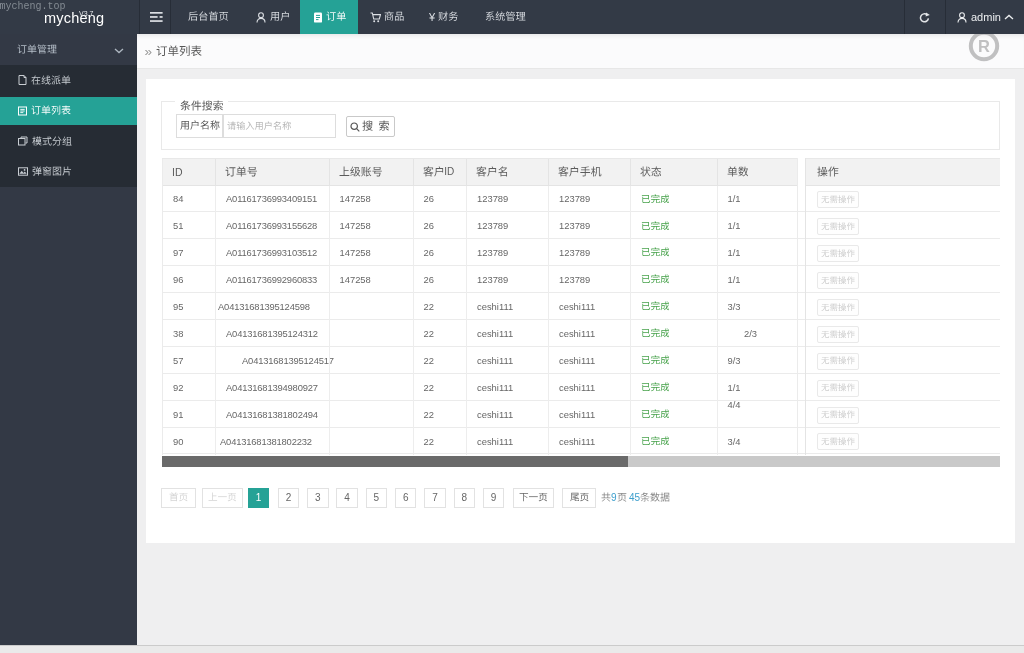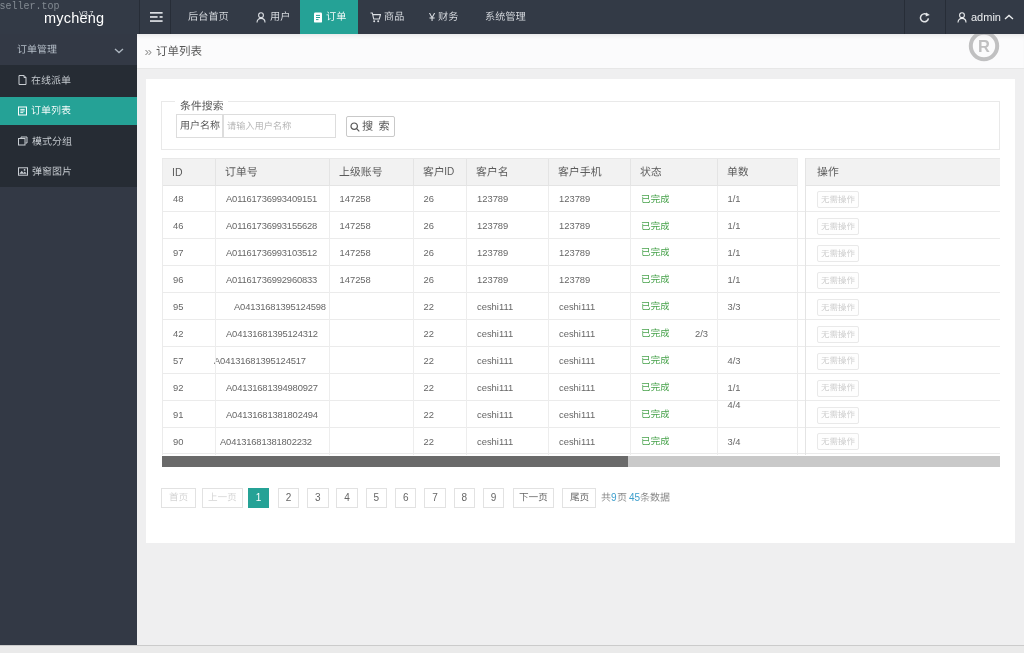--- a/index.html
+++ b/index.html
@@ -97,21 +97,21 @@
         <use href="#u8868" x="3000"></use>
       </svg>
     </div>
     <div class="abs" style="left:0;top:0;width:1024px;height:34px;background:#333a46"></div>
     <div class="sep" style="left:139px"></div>
     <div class="sep" style="left:170px"></div>
     <div class="sep" style="left:904px"></div>
     <div class="sep" style="left:945px"></div>
     <div class="abs" style="left:44px;top:10px;color:#fff;font-size:14.5px;letter-spacing:0.2px">mycheng</div>
     <div class="abs" style="left:79px;top:10px;color:#e8eaed;font-size:7px">V3.7</div>
-    <div class="abs" style="left:-0.5px;top:1px;font-family:'Liberation Mono',monospace;font-size:10px;color:#848b93">seller.top</div>
+    <div class="abs" style="left:-0.5px;top:1px;font-family:'Liberation Mono',monospace;font-size:10px;color:#848b93">mycheng.top</div>
     <div class="nav" style="left:150px;color:#dcdfe4">
       <svg style="width:13px;height:12px;" viewBox="0 0 13 12">
         <rect x="0" y="1" width="12.6" height="1.7" fill="currentColor"></rect>
         <rect x="0" y="5.1" width="7.6" height="1.7" fill="currentColor"></rect>
         <rect x="9.6" y="5.1" width="3" height="1.7" fill="currentColor"></rect>
         <rect x="0" y="9.2" width="12.6" height="1.7" fill="currentColor"></rect>
       </svg>
     </div>
     <div class="nav" style="left:188px">
       <svg class="ck" style="width:40.8px;height:10.2px;margin-top:-1px" viewBox="0 0 4000 1000" preserveAspectRatio="xMinYMin meet">
@@ -359,21 +359,21 @@
           <use href="#u6570" x="1000"></use>
         </svg>
       </div>
       <div class="ht" style="left:655px">
         <svg class="ck" style="width:21.8px;height:10.9px;margin-top:-1px" viewBox="0 0 2000 1000" preserveAspectRatio="xMinYMin meet">
           <use href="#u64CD" x="0"></use>
           <use href="#u4F5C" x="1000"></use>
         </svg>
       </div>
       <div style="position:absolute;left:0;top:27.5px;width:838px;height:26.9px;border-bottom:1px solid #ebebeb;box-sizing:border-box"></div>
-      <div class="bt" style="left:11.0px;top:27.5px">48</div>
+      <div class="bt" style="left:11.0px;top:27.5px">84</div>
       <div class="bt od" style="left:64.0px;top:27.5px">A01161736993409151</div>
       <div class="bt" style="left:177.5px;top:27.5px">147258</div>
       <div class="bt" style="left:261.5px;top:27.5px">26</div>
       <div class="bt" style="left:315.0px;top:27.5px">123789</div>
       <div class="bt" style="left:397.0px;top:27.5px">123789</div>
       <div class="bt" style="left:478.5px;top:27.5px;color:#43a047">
         <svg class="ck" style="width:28.8px;height:9.6px;margin-top:-1px" viewBox="0 0 3000 1000" preserveAspectRatio="xMinYMin meet">
           <use href="#u5DF2" x="0"></use>
           <use href="#u5B8C" x="1000"></use>
           <use href="#u6210" x="2000"></use>
@@ -382,21 +382,21 @@
       <div class="bt" style="left:565.5px;top:27.5px">1/1</div>
       <div class="opbtn" style="left:655px;top:33.3px">
         <svg class="ck" style="width:34.0px;height:8.5px;margin-top:-1px" viewBox="0 0 4000 1000" preserveAspectRatio="xMinYMin meet">
           <use href="#u65E0" x="0"></use>
           <use href="#u9700" x="1000"></use>
           <use href="#u64CD" x="2000"></use>
           <use href="#u4F5C" x="3000"></use>
         </svg>
       </div>
       <div style="position:absolute;left:0;top:54.4px;width:838px;height:26.9px;border-bottom:1px solid #ebebeb;box-sizing:border-box"></div>
-      <div class="bt" style="left:11.0px;top:54.4px">46</div>
+      <div class="bt" style="left:11.0px;top:54.4px">51</div>
       <div class="bt od" style="left:64.0px;top:54.4px">A01161736993155628</div>
       <div class="bt" style="left:177.5px;top:54.4px">147258</div>
       <div class="bt" style="left:261.5px;top:54.4px">26</div>
       <div class="bt" style="left:315.0px;top:54.4px">123789</div>
       <div class="bt" style="left:397.0px;top:54.4px">123789</div>
       <div class="bt" style="left:478.5px;top:54.4px;color:#43a047">
         <svg class="ck" style="width:28.8px;height:9.6px;margin-top:-1px" viewBox="0 0 3000 1000" preserveAspectRatio="xMinYMin meet">
           <use href="#u5DF2" x="0"></use>
           <use href="#u5B8C" x="1000"></use>
           <use href="#u6210" x="2000"></use>
@@ -452,21 +452,21 @@
       <div class="opbtn" style="left:655px;top:114.0px">
         <svg class="ck" style="width:34.0px;height:8.5px;margin-top:-1px" viewBox="0 0 4000 1000" preserveAspectRatio="xMinYMin meet">
           <use href="#u65E0" x="0"></use>
           <use href="#u9700" x="1000"></use>
           <use href="#u64CD" x="2000"></use>
           <use href="#u4F5C" x="3000"></use>
         </svg>
       </div>
       <div style="position:absolute;left:0;top:135.1px;width:838px;height:26.9px;border-bottom:1px solid #ebebeb;box-sizing:border-box"></div>
       <div class="bt" style="left:11.0px;top:135.1px">95</div>
-      <div class="bt od" style="left:72px;top:135.1px">A04131681395124598</div>
+      <div class="bt od" style="left:56px;top:135.1px">A04131681395124598</div>
       <div class="bt" style="left:177.5px;top:135.1px"></div>
       <div class="bt" style="left:261.5px;top:135.1px">22</div>
       <div class="bt" style="left:315.0px;top:135.1px">ceshi111</div>
       <div class="bt" style="left:397.0px;top:135.1px">ceshi111</div>
       <div class="bt" style="left:478.5px;top:135.1px;color:#43a047">
         <svg class="ck" style="width:28.8px;height:9.6px;margin-top:-1px" viewBox="0 0 3000 1000" preserveAspectRatio="xMinYMin meet">
           <use href="#u5DF2" x="0"></use>
           <use href="#u5B8C" x="1000"></use>
           <use href="#u6210" x="2000"></use>
         </svg>
@@ -474,57 +474,57 @@
       <div class="bt" style="left:565.5px;top:135.1px">3/3</div>
       <div class="opbtn" style="left:655px;top:140.9px">
         <svg class="ck" style="width:34.0px;height:8.5px;margin-top:-1px" viewBox="0 0 4000 1000" preserveAspectRatio="xMinYMin meet">
           <use href="#u65E0" x="0"></use>
           <use href="#u9700" x="1000"></use>
           <use href="#u64CD" x="2000"></use>
           <use href="#u4F5C" x="3000"></use>
         </svg>
       </div>
       <div style="position:absolute;left:0;top:162.0px;width:838px;height:26.9px;border-bottom:1px solid #ebebeb;box-sizing:border-box"></div>
-      <div class="bt" style="left:11.0px;top:162.0px">42</div>
+      <div class="bt" style="left:11.0px;top:162.0px">38</div>
       <div class="bt od" style="left:64.0px;top:162.0px">A04131681395124312</div>
       <div class="bt" style="left:177.5px;top:162.0px"></div>
       <div class="bt" style="left:261.5px;top:162.0px">22</div>
       <div class="bt" style="left:315.0px;top:162.0px">ceshi111</div>
       <div class="bt" style="left:397.0px;top:162.0px">ceshi111</div>
       <div class="bt" style="left:478.5px;top:162.0px;color:#43a047">
         <svg class="ck" style="width:28.8px;height:9.6px;margin-top:-1px" viewBox="0 0 3000 1000" preserveAspectRatio="xMinYMin meet">
           <use href="#u5DF2" x="0"></use>
           <use href="#u5B8C" x="1000"></use>
           <use href="#u6210" x="2000"></use>
         </svg>
       </div>
-      <div class="bt" style="left:533px;top:162.0px">2/3</div>
+      <div class="bt" style="left:582px;top:162.0px">2/3</div>
       <div class="opbtn" style="left:655px;top:167.8px">
         <svg class="ck" style="width:34.0px;height:8.5px;margin-top:-1px" viewBox="0 0 4000 1000" preserveAspectRatio="xMinYMin meet">
           <use href="#u65E0" x="0"></use>
           <use href="#u9700" x="1000"></use>
           <use href="#u64CD" x="2000"></use>
           <use href="#u4F5C" x="3000"></use>
         </svg>
       </div>
       <div style="position:absolute;left:0;top:188.9px;width:838px;height:26.9px;border-bottom:1px solid #ebebeb;box-sizing:border-box"></div>
       <div class="bt" style="left:11.0px;top:188.9px">57</div>
-      <div class="bt od" style="left:52px;top:188.9px">A04131681395124517</div>
+      <div class="bt od" style="left:80px;top:188.9px">A04131681395124517</div>
       <div class="bt" style="left:177.5px;top:188.9px"></div>
       <div class="bt" style="left:261.5px;top:188.9px">22</div>
       <div class="bt" style="left:315.0px;top:188.9px">ceshi111</div>
       <div class="bt" style="left:397.0px;top:188.9px">ceshi111</div>
       <div class="bt" style="left:478.5px;top:188.9px;color:#43a047">
         <svg class="ck" style="width:28.8px;height:9.6px;margin-top:-1px" viewBox="0 0 3000 1000" preserveAspectRatio="xMinYMin meet">
           <use href="#u5DF2" x="0"></use>
           <use href="#u5B8C" x="1000"></use>
           <use href="#u6210" x="2000"></use>
         </svg>
       </div>
-      <div class="bt" style="left:565.5px;top:188.9px">4/3</div>
+      <div class="bt" style="left:565.5px;top:188.9px">9/3</div>
       <div class="opbtn" style="left:655px;top:194.7px">
         <svg class="ck" style="width:34.0px;height:8.5px;margin-top:-1px" viewBox="0 0 4000 1000" preserveAspectRatio="xMinYMin meet">
           <use href="#u65E0" x="0"></use>
           <use href="#u9700" x="1000"></use>
           <use href="#u64CD" x="2000"></use>
           <use href="#u4F5C" x="3000"></use>
         </svg>
       </div>
       <div style="position:absolute;left:0;top:215.8px;width:838px;height:26.9px;border-bottom:1px solid #ebebeb;box-sizing:border-box"></div>
       <div class="bt" style="left:11.0px;top:215.8px">92</div>

